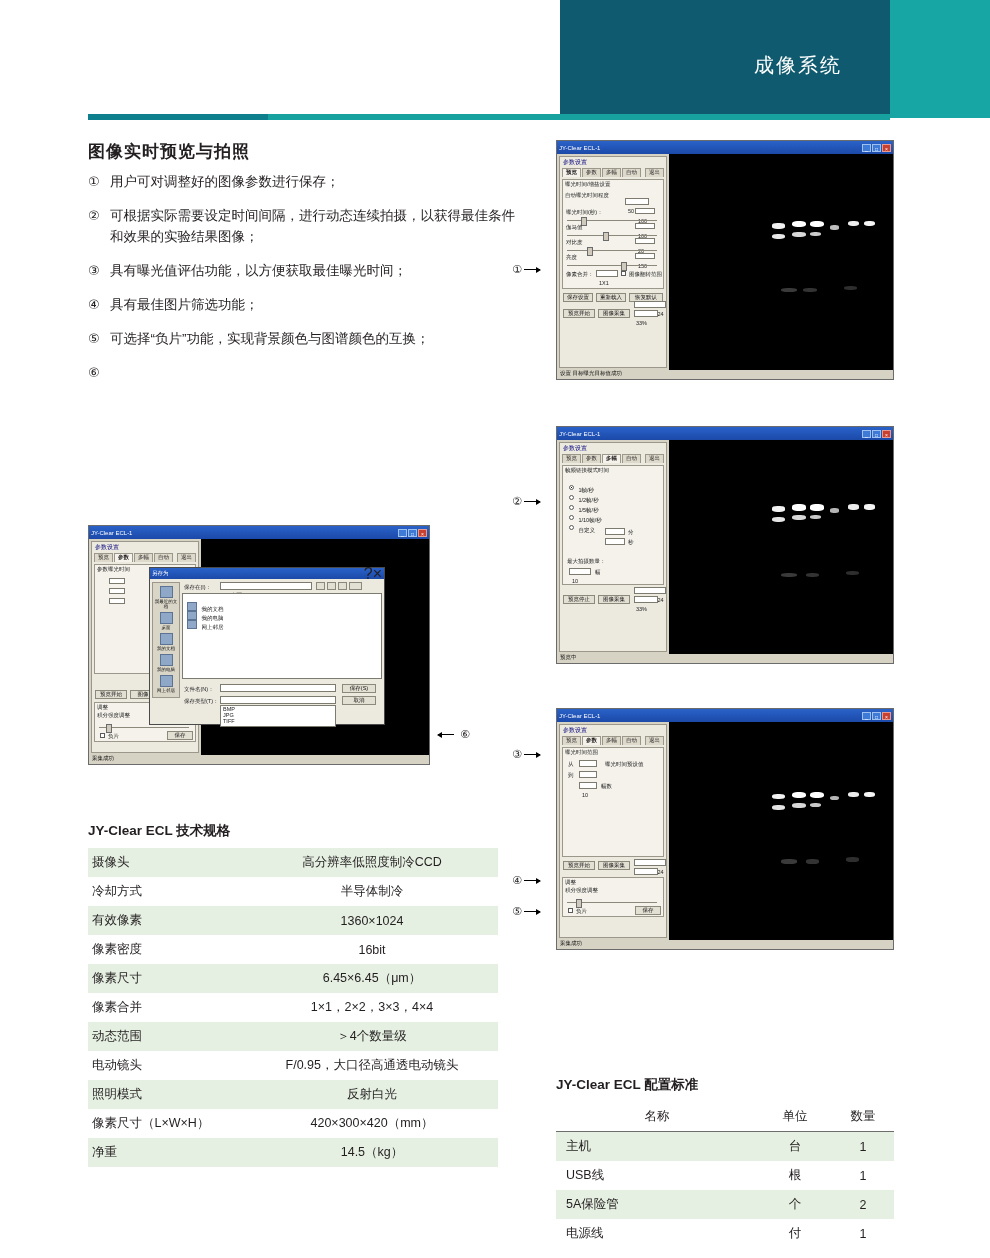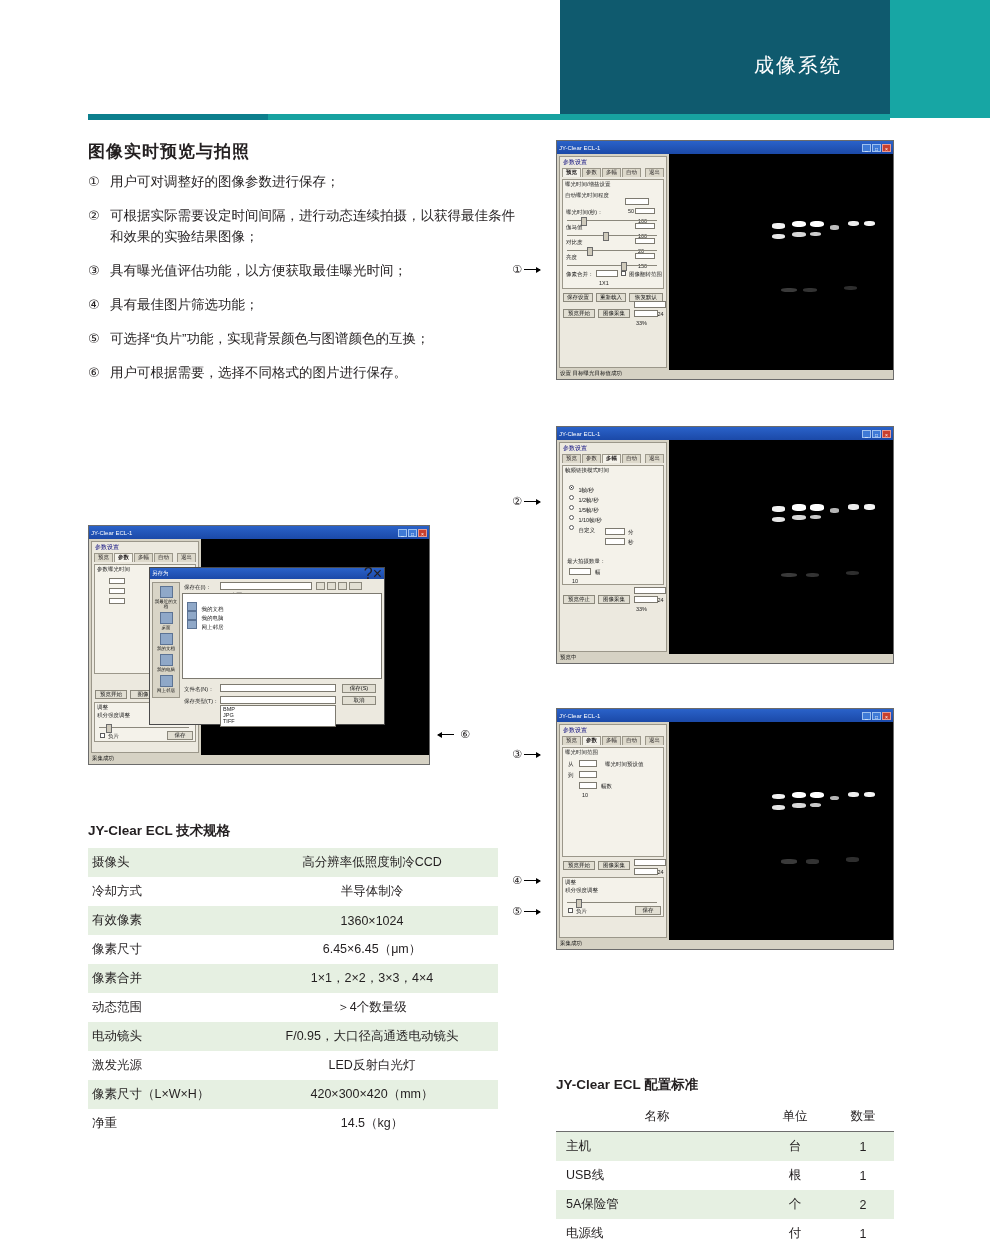--- a/index.html
+++ b/index.html
@@ -110,59 +110,62 @@
   <div class="bl">
       <div class="num">④</div>
       <div class="txt">具有最佳图片筛选功能；</div>
     </div>
   <div class="bl">
       <div class="num">⑤</div>
       <div class="txt">可选择“负片”功能，实现背景颜色与图谱颜色的互换；</div>
     </div>
   <div class="bl">
       <div class="num">⑥</div>
-      <div class="txt">用户可根据需要，选择不同格式的图片进行保存。</div>
     </div>
 </div>
 
 <div id="spec-block">
   <div class="tbl-title">JY-Clear ECL 技术规格</div>
   <table id="spec-table">
       <tbody>
     <tr>
           <td class="k">摄像头</td>
           <td class="v">高分辨率低照度制冷CCD</td>
         </tr>
     <tr>
           <td class="k">冷却方式</td>
           <td class="v">半导体制冷</td>
         </tr>
     <tr>
           <td class="k">有效像素</td>
           <td class="v">1360×1024</td>
         </tr>
     <tr>
+          <td class="k">像素密度</td>
+          <td class="v">16bit</td>
+        </tr>
+    <tr>
           <td class="k">像素尺寸</td>
           <td class="v">6.45×6.45（μm）</td>
         </tr>
     <tr>
           <td class="k">像素合并</td>
           <td class="v">1×1，2×2，3×3，4×4</td>
         </tr>
     <tr>
           <td class="k">动态范围</td>
           <td class="v">＞4个数量级</td>
         </tr>
     <tr>
           <td class="k">电动镜头</td>
           <td class="v">F/0.95，大口径高通透电动镜头</td>
         </tr>
     <tr>
-          <td class="k">激发光源</td>
-          <td class="v">LED反射白光灯</td>
+          <td class="k">照明模式</td>
+          <td class="v">反射白光</td>
         </tr>
     <tr>
           <td class="k">像素尺寸（L×W×H）</td>
           <td class="v">420×300×420（mm）</td>
         </tr>
     <tr>
           <td class="k">净重</td>
           <td class="v">14.5（kg）</td>
         </tr>
   </tbody>

